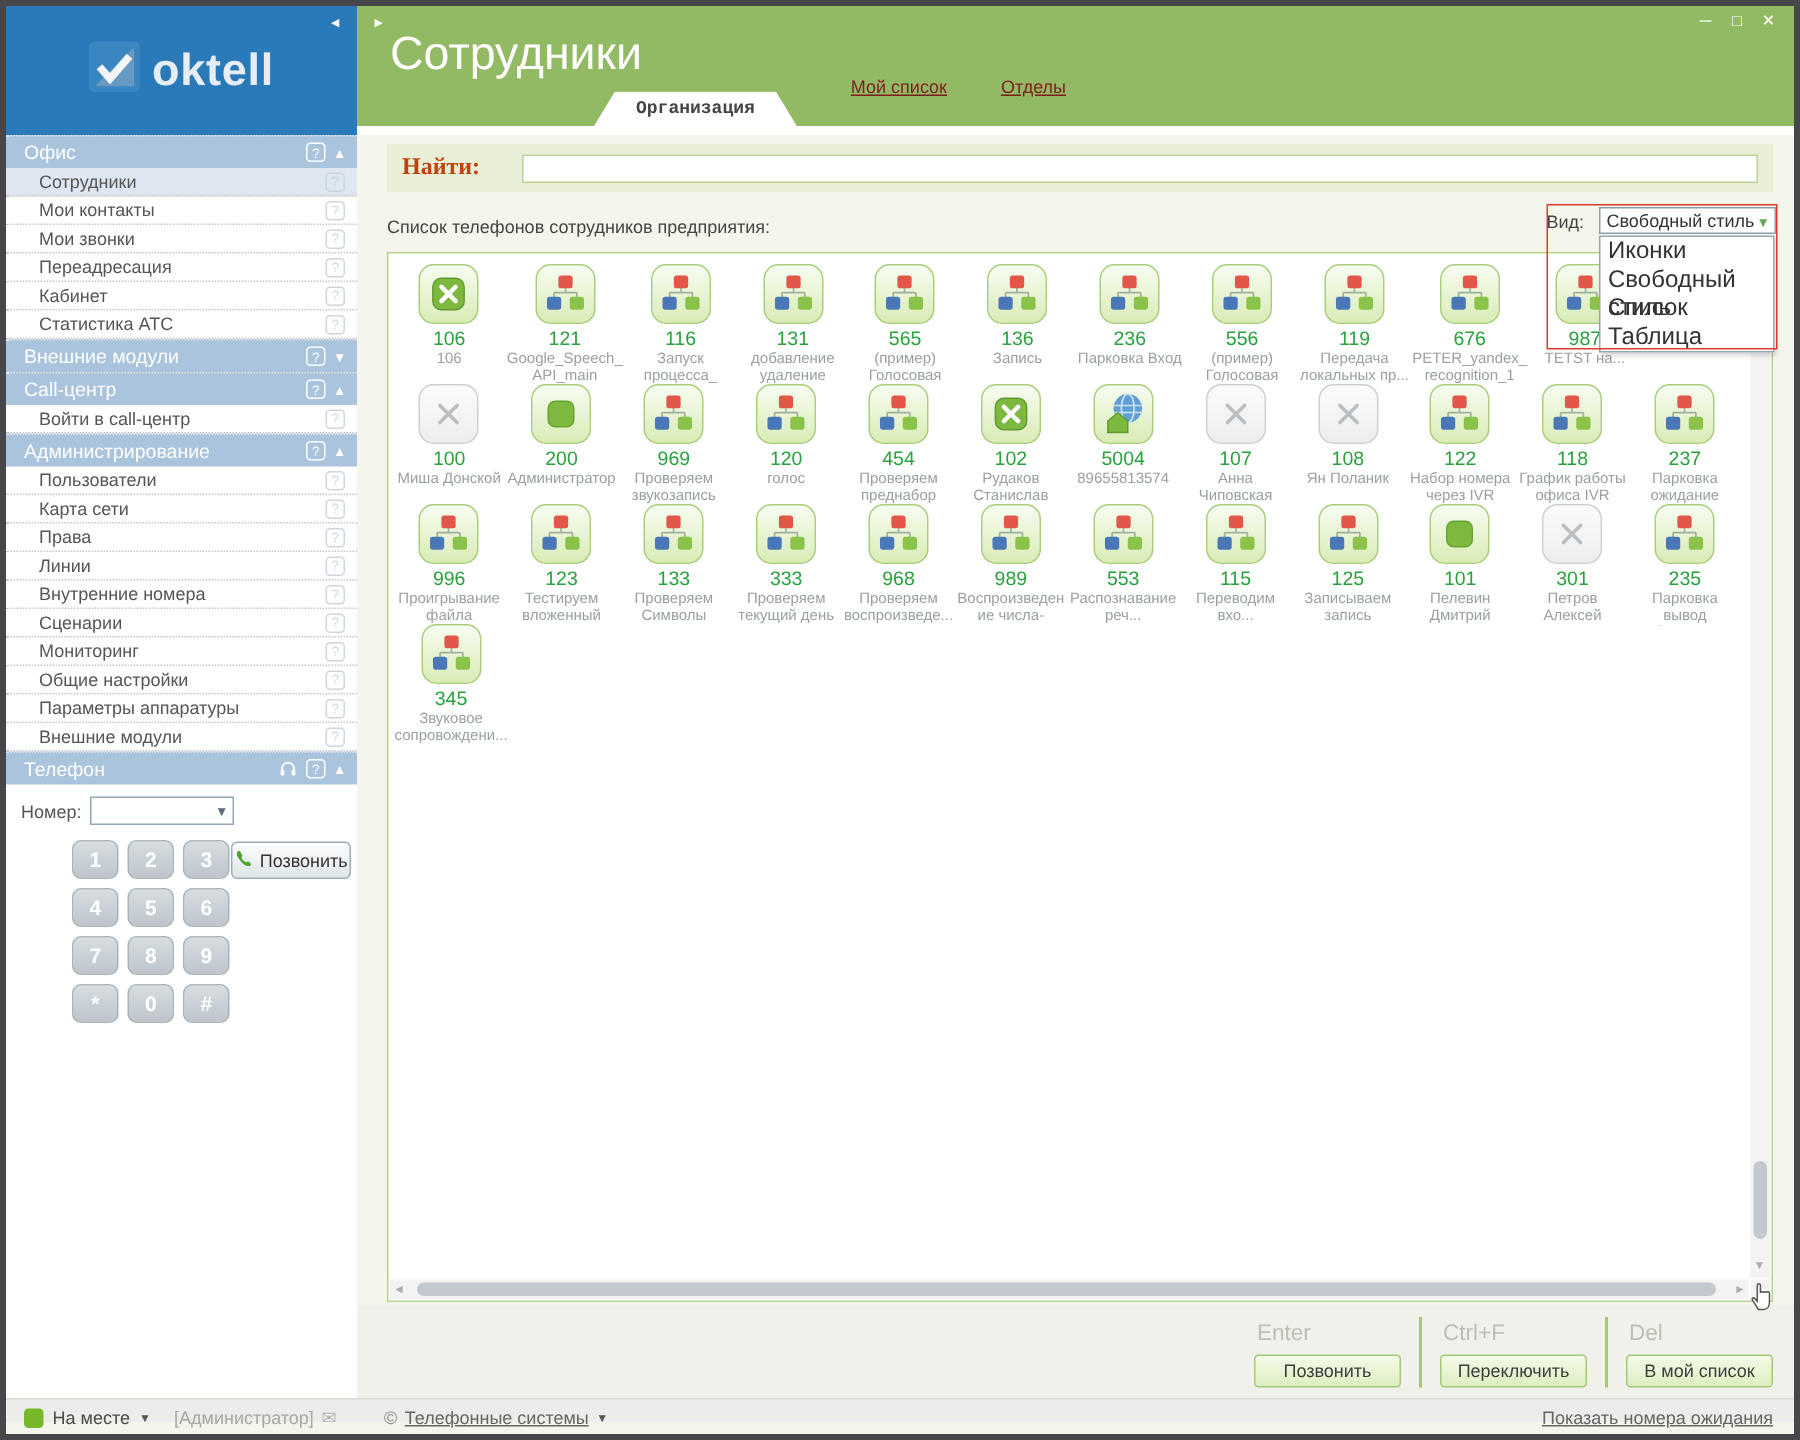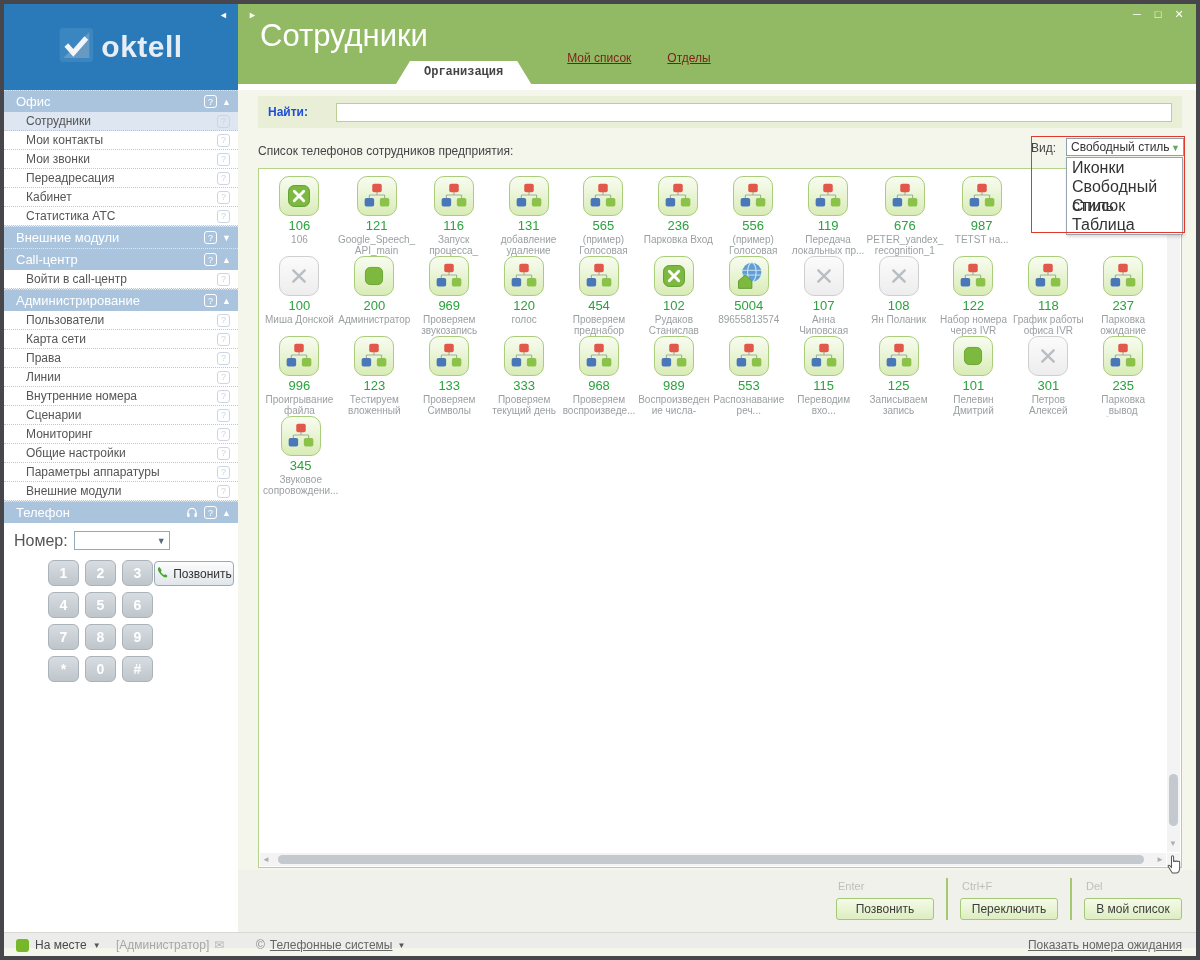--- a/index.html
+++ b/index.html
@@ -31,36 +31,36 @@
   .sec-h .qm { color:#fff; }
   .sec-arrow { font-size:9px; }
   .sec-item { display:flex; align-items:center; height:19px; padding:0 8px 0 22px; font-size:12px; color:#555; border-bottom:1px dotted #c6c6c6; cursor:pointer; }
   .sec-item .item-lab { flex:1; }
   .sec-item .qm { color:#ccd6e2; }
   .sec-item.sel { background:#dde6f1; }
   .hs-icon { display:inline-flex; }
 
   .phone-panel { position:relative; padding:8px 0 0 0; }
   .num-row { display:flex; align-items:center; padding-left:10px; gap:6px; }
-  .num-label { font-size:16px; color:#555; }
+  .num-label { font-size:12px; color:#555; }
   .num-combo { position:relative; width:96px; height:19px; background:#fff; border:1px solid #94a7bd; cursor:text; }
   .num-combo .arr { position:absolute; right:3px; top:4px; font-size:9px; color:#5c6b7a; }
   .dialpad { display:grid; grid-template-columns:repeat(3,31px); gap:6px; margin:10px 0 0 44px; }
   .key { height:26px; border:1px solid #a9b3b9; border-radius:6px; background:linear-gradient(#d7dde1,#bec6cc); color:#fff; font-size:14px; font-weight:bold; text-align:center; line-height:24px; cursor:pointer; }
   .call-btn { position:absolute; left:150px; top:38px; height:25px; width:80px; border:1px solid #9aabb8; border-radius:4px; background:linear-gradient(#fdfdfd,#dfe5e9); font-size:12px; color:#333; display:flex; align-items:center; justify-content:center; gap:4px; cursor:pointer; }
   .conf-row { display:flex; align-items:center; justify-content:space-between; margin-top:14px; padding:6px 12px 0 10px; border-top:1px dotted #c6c6c6; }
   .conf-label { font-size:12px; color:#555; }
   .conf-create { display:flex; align-items:center; gap:4px; }
   .plus-icon { color:#3fa32c; font-weight:bold; font-size:14px; }
   .create-link { font-size:12px; color:#3a7dbd; text-decoration:underline; cursor:pointer; }
 
   
   .content { position:absolute; left:234px; top:86px; right:0; height:780px; background:#f4f6ec; }
   .search-strip { position:absolute; left:20px; right:14px; top:6px; height:32px; background:#e8efd6; display:flex; align-items:center; padding:0 10px; gap:28px; }
-  .search-label { font-size:12px; color:#1d4ed8; font-weight:bold; }
+  .search-label { font-size:16px; color:#c2410c; font-weight:bold;font-family:Liberation Serif, serif; }
   .search-input { flex:1; height:19px; border:1px solid #bcd096; background:#fff; outline:none; font-size:12px; padding:0 4px; }
   .list-title { position:absolute; left:20px; top:54px; font-size:12px; color:#444; }
   .view-label { position:absolute; right:140px; top:51px; font-size:12px; color:#444; }
   .view-combo { position:absolute; right:12px; top:48px; width:118px; height:18px; background:#fff; border:1px solid #8fa0ad; font-size:12px; color:#333; padding:1px 14px 0 4px; cursor:pointer; white-space:nowrap; overflow:hidden; }
   .view-combo .arr { position:absolute; right:3px; top:4px; font-size:9px; color:#67a85b; }
   .view-list { position:absolute; right:13px; top:67px; width:117px; background:#fff; border:1px solid #98a5b0; z-index:50; box-shadow:1px 2px 3px rgba(0,0,0,.15); }
   .opt { height:19px; line-height:19px; font-size:16px; color:#333; padding-left:5px; cursor:pointer; }
   .view-annotation { position:absolute; right:11px; top:46px; width:154px; height:97px; border:1px solid #e0392e; z-index:55; pointer-events:none; }
 
   .panel { position:absolute; left:20px; right:14px; top:78px; bottom:2px; background:#fff; border:1px solid #b5d48a; }
@@ -79,21 +79,21 @@
   .vscroll { position:absolute; top:1px; right:1px; bottom:15px; width:13px; background:#f3f3f3; cursor:pointer; }
   .vthumb { position:absolute; bottom:26px; left:2px; width:9px; height:52px; background:#c3c9cf; border-radius:5px; }
   .vdown { position:absolute; bottom:4px; left:2px; font-size:8px; color:#aeaeae; }
   .corner { position:absolute; right:1px; bottom:1px; width:13px; height:13px; background:#f3f3f3; }
   .hand-cursor { position:absolute; right:-6px; bottom:-8px; width:22px; height:24px; z-index:60; }
 
   
   .footerbar { position:absolute; left:234px; right:0; top:866px; height:62px; background:#f1f1ec; }
   .footer-actions { position:absolute; right:14px; top:8px; display:flex; align-items:stretch; }
   .fgroup { display:flex; flex-direction:column; }
-  .fhint { font-size:11px; color:#bcc0b4; margin:2px 0 6px 2px; }
+  .fhint { font-size:15px; color:#bcc0b4; margin:2px 0 6px 2px; }
   .fbtn { height:22px; min-width:98px; border:1px solid #a3c878; border-radius:3px; background:linear-gradient(#f5fae9,#ddeec0); font-size:12px; color:#3d3d3d; cursor:pointer; }
   .fsep { width:2px; background:#a6c873; margin:0 12px; }
 
   
   .statusbar { position:absolute; left:0; right:0; top:928px; height:16px; background:#ececea; border-top:1px solid #d9d9d4; font-size:12px; color:#4a4a4a; }
   .presence { position:absolute; left:12px; top:0; height:24px; display:flex; align-items:center; gap:6px; cursor:pointer; }
   .presence-dot { width:13px; height:13px; border-radius:3px; background:#76b82a; }
   .presence .arr { font-size:8px; color:#555; }
   .status-user { position:absolute; left:112px; top:0; height:24px; display:flex; align-items:center; gap:5px; color:#a7a7a7; }
   .mail-icon { color:#b7b7b7; font-size:12px; }
@@ -365,20 +365,32 @@
             </div>
             <div class="cell">
               <div class="cicon icon-org">
                 <svg viewBox="0 0 40 40">
                   <path d="M20 15 v4 M12 19 h16 M12 19 v4 M28 19 v4" stroke="#9fb0a0" stroke-width="1.2" fill="none"></path>
                   <rect x="15" y="7" width="10" height="9" rx="2" fill="#e25749"></rect>
                   <rect x="7" y="22" width="10" height="9" rx="2" fill="#4a77b8"></rect>
                   <rect x="23" y="22" width="10" height="9" rx="2" fill="#8bc34a"></rect>
                 </svg>
               </div>
+              <div class="cnum">136</div>
+              <div class="cname">Запись</div>
+            </div>
+            <div class="cell">
+              <div class="cicon icon-org">
+                <svg viewBox="0 0 40 40">
+                  <path d="M20 15 v4 M12 19 h16 M12 19 v4 M28 19 v4" stroke="#9fb0a0" stroke-width="1.2" fill="none"></path>
+                  <rect x="15" y="7" width="10" height="9" rx="2" fill="#e25749"></rect>
+                  <rect x="7" y="22" width="10" height="9" rx="2" fill="#4a77b8"></rect>
+                  <rect x="23" y="22" width="10" height="9" rx="2" fill="#8bc34a"></rect>
+                </svg>
+              </div>
               <div class="cnum">236</div>
               <div class="cname">Парковка Вход</div>
             </div>
             <div class="cell">
               <div class="cicon icon-org">
                 <svg viewBox="0 0 40 40">
                   <path d="M20 15 v4 M12 19 h16 M12 19 v4 M28 19 v4" stroke="#9fb0a0" stroke-width="1.2" fill="none"></path>
                   <rect x="15" y="7" width="10" height="9" rx="2" fill="#e25749"></rect>
                   <rect x="7" y="22" width="10" height="9" rx="2" fill="#4a77b8"></rect>
                   <rect x="23" y="22" width="10" height="9" rx="2" fill="#8bc34a"></rect>

